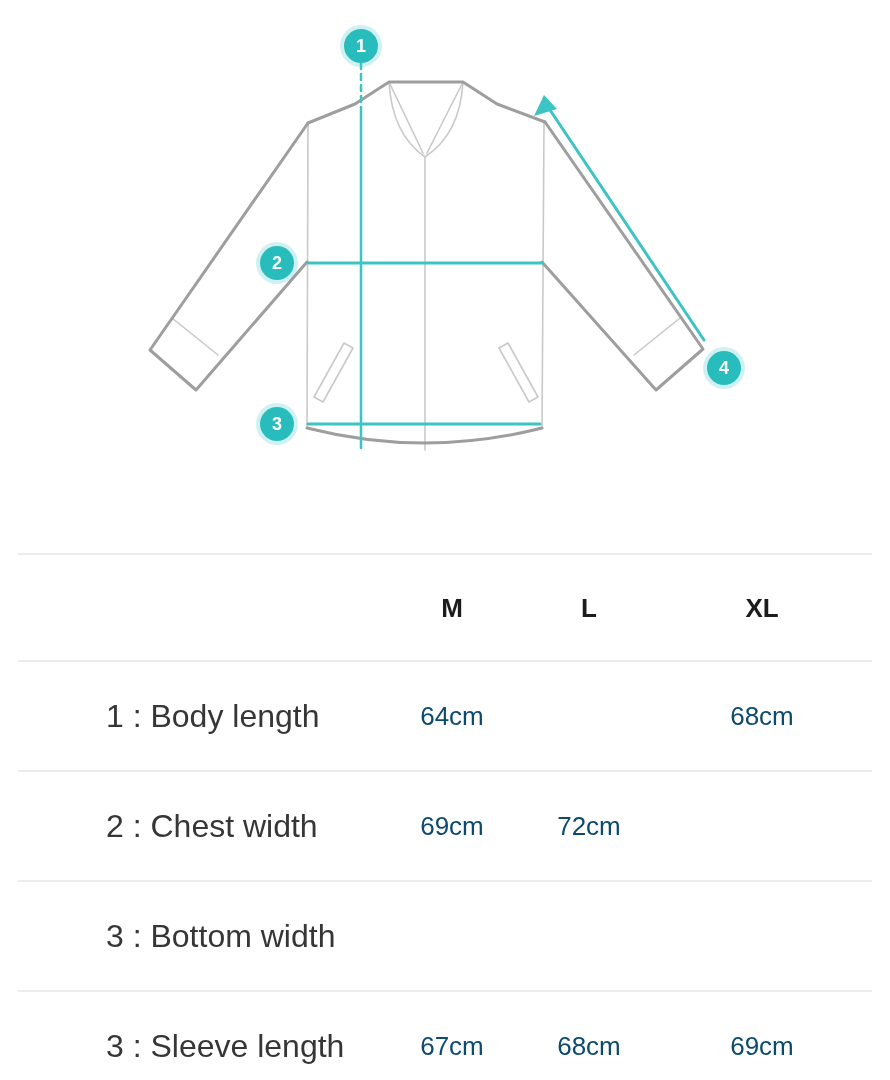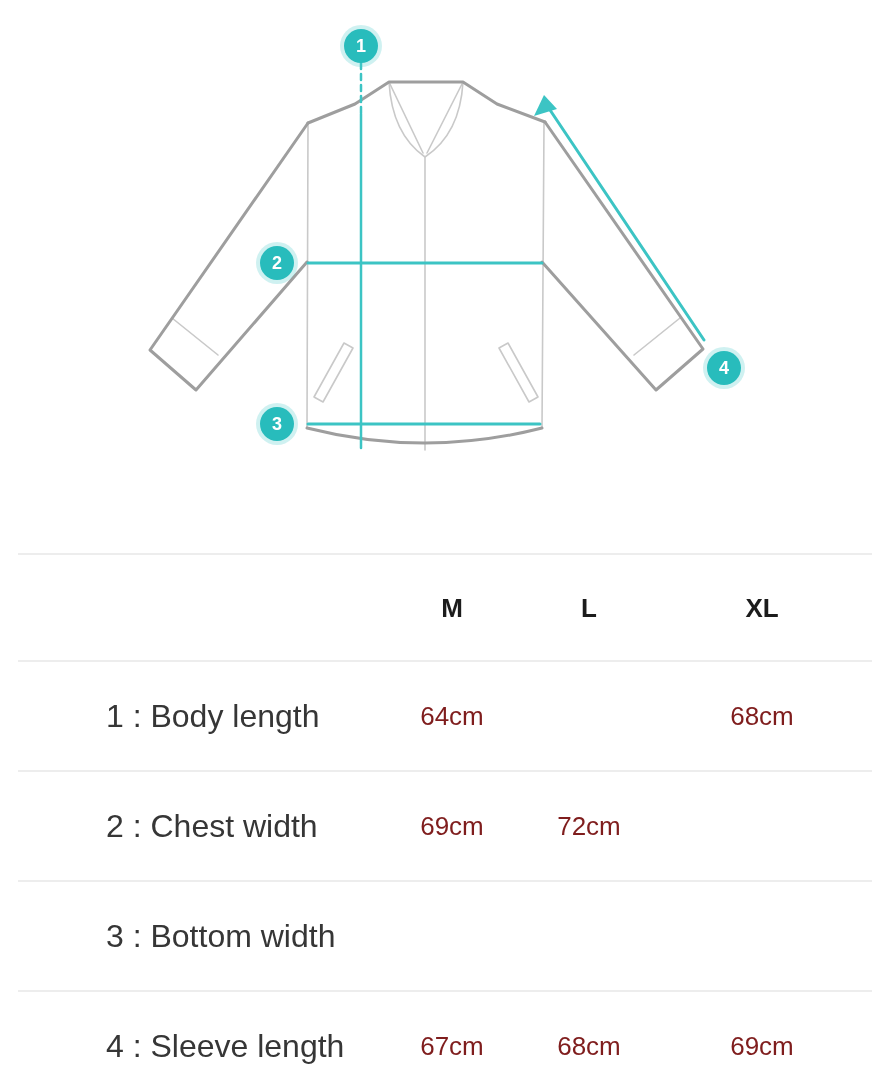--- a/index.html
+++ b/index.html
@@ -40,21 +40,21 @@
     border-top:2px solid #ededed;
     height:108px;
   }
   .t-row.header { height:105px; }
   .cell-label {
     position:absolute; left:78px; top:50%; transform:translateY(-50%);
     font-size:32px; color:#363636; white-space:nowrap;margin-left:10px;
   }
   .cell-v {
     position:absolute; width:150px; top:50%; transform:translateY(-50%);
-    text-align:center; font-size:26px; color:#7f1d1d; white-space:nowrap;
+    text-align:center; font-size:26px; color:#0c4a6e; white-space:nowrap;
   }
   .header .cell-v { font-weight:700; color:#1c1c1c; }
   .col-1 { left:359px; }
   .col-2 { left:496px; }
   .col-3 { left:669px; }
 </style>
 </head>
 <body>
 
 <div class="screen">
@@ -132,20 +132,20 @@
       <span class="cell-label">2 : Chest width</span>
       <span class="cell-v col-1">69cm</span>
       <span class="cell-v col-2">72cm</span>
     </div>
 
     <div class="t-row">
       <span class="cell-label">3 : Bottom width</span>
     </div>
 
     <div class="t-row">
-      <span class="cell-label">4 : Sleeve length</span>
+      <span class="cell-label">3 : Sleeve length</span>
       <span class="cell-v col-1">67cm</span>
       <span class="cell-v col-2">68cm</span>
       <span class="cell-v col-3">69cm</span>
     </div>
 
   </div>
 </div>
 
 </body></html>

